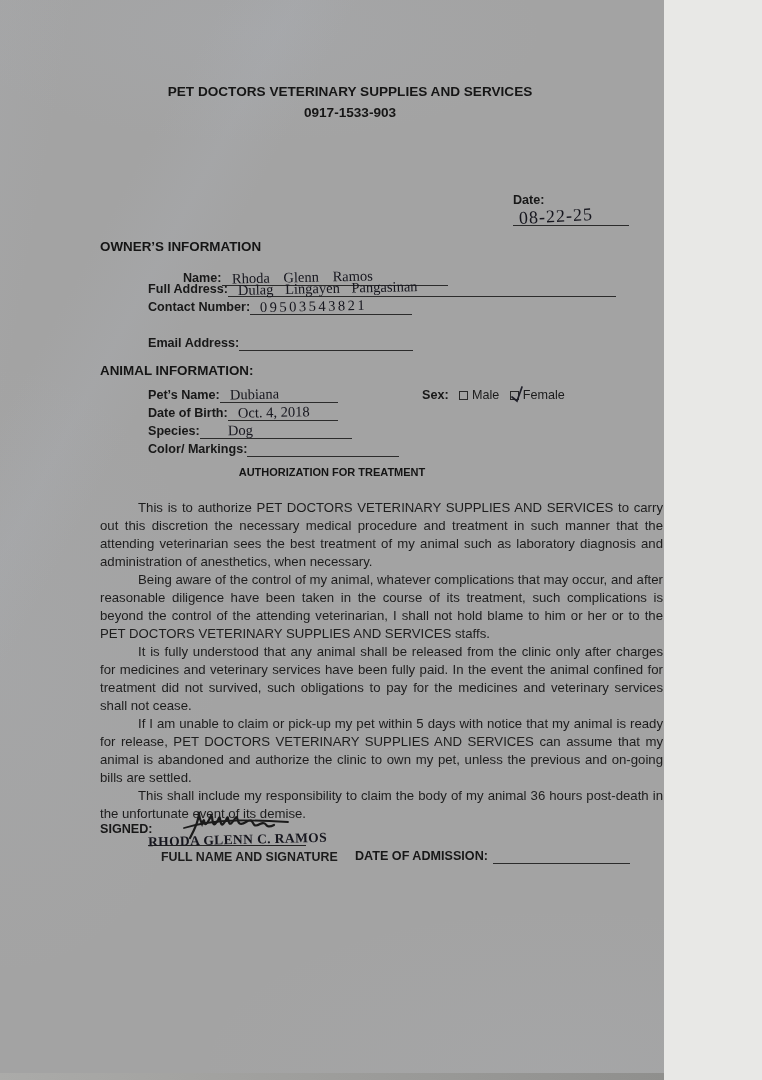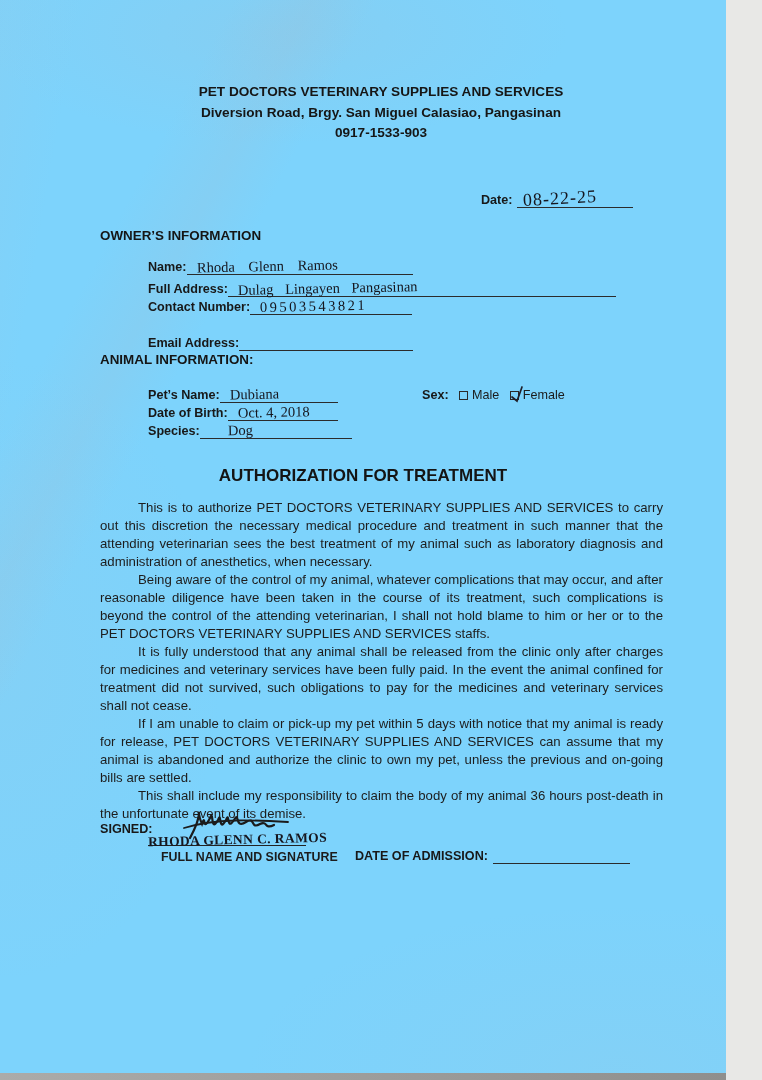--- a/index.html
+++ b/index.html
@@ -1,21 +1,21 @@
 <!DOCTYPE html>
 <html><head>
 <meta charset="utf-8">
 <style>
   * { margin:0; padding:0; box-sizing:border-box; }
   html,body { width:762px; height:1080px; }
   body { font-family:"Liberation Sans","DejaVu Sans",sans-serif; background:#e8e8e6; }
 
   .page {
-    position:relative; width:726px; height:1080px; overflow:hidden;
-    background:#7dd3fc; color:#1c1c1c;
+    position:relative; width:664px; height:1080px; overflow:hidden;
+    background:#a3a3a3; color:#1c1c1c;
   }
   
   .page::before {
     content:""; position:absolute; inset:0; pointer-events:none;
     background:
       linear-gradient(118deg, transparent 18%, rgba(176,182,192,.14) 24%, transparent 29%),
       linear-gradient(100deg, rgba(180,186,196,.10) 0%, transparent 9%),
       radial-gradient(ellipse 420px 160px at 38% 3%, rgba(175,181,192,.16), transparent 70%),
       radial-gradient(ellipse 300px 420px at 0% 62%, rgba(182,188,198,.10), transparent 75%),
       radial-gradient(ellipse 500px 220px at 85% 99%, rgba(182,188,198,.10), transparent 75%);
@@ -26,37 +26,37 @@
   }
 
   .hdr { position:absolute; top:82px; left:0; width:100%; padding-left:36px;
          text-align:center; font-weight:700; font-size:13.6px; line-height:20.5px; color:#161616;}
 
   .label { font-weight:700; font-size:12.6px; color:#181818; white-space:nowrap; }
   .uline { display:inline-block; position:relative; border-bottom:1.6px solid #2b2b2b; height:15px; vertical-align:bottom; }
 
   .hw { font-family:cursive; color:#16161e; white-space:nowrap; }
 
-  .date-row { position:absolute; top:190px; left:481px; }
+  .date-row { position:absolute; top:190px; left:513px; }
   .date-row .uline { width:116px; }
   .hw-date { position:absolute; left:6px; bottom:-2px; font-size:18px; transform:rotate(-3deg); letter-spacing:1px; }
 
-  .sec-head { position:absolute; left:100px; font-weight:700; font-size:13.4px; color:#151515; }
+  .sec-head { position:absolute; left:100px; font-weight:700; font-size:13.4px; color:#151515;margin-top:11px; }
 
   .frow { position:absolute; left:148px; height:18px; }
   .frow .label { display:inline-block; }
   .hw-val { position:absolute; left:10px; bottom:-1px; font-size:14.5px; transform:rotate(-1.2deg); }
 
   .right-col { position:absolute; left:422px; }
   .cb { display:inline-block; width:9px; height:9px; border:1.4px solid #2a2a2a; vertical-align:-1px; position:relative; margin:0 4px 0 6px; }
   .cb.checked svg { position:absolute; left:-2px; top:-7px; overflow:visible; }
   .sex-opt { font-size:12.6px; color:#1c1c1c; }
 
   .auth-title { position:absolute; top:466px; left:0; width:100%; text-align:center;
-                font-weight:700; font-size:17px; color:#141414; }
+                font-weight:700; font-size:11px; color:#141414; }
 
   .body-text { position:absolute; top:499px; left:100px; width:563px;
                font-size:13.2px; line-height:18px; text-align:justify; color:#1d1d1d; }
   .body-text p { text-indent:38px; }
 
   .sign-area { position:absolute; top:822px; left:100px; width:562px; }
   .signed-label { position:absolute; left:0; top:0; }
   .sign-line { position:absolute; left:48px; top:0; width:158px; height:24px; border-bottom:1.8px solid #222; }
   .hw-signed { position:absolute; left:0px; bottom:-3px; font-size:13.5px; transform:rotate(-1.5deg); letter-spacing:.4px; font-weight:600; }
   .scribble { position:absolute; left:28px; top:-22px; }
@@ -64,34 +64,33 @@
   .admission { position:absolute; left:255px; top:24px; }
   .admission .uline { width:137px; margin-left:5px; }
 </style>
 </head>
 <body>
 
 <div class="page">
 
   <div class="hdr">
     <div>PET DOCTORS VETERINARY SUPPLIES AND SERVICES</div>
-    <div>Diversion Road, Brgy. San Miguel Calasiao, Pangasinan</div>
     <div>0917-1533-903</div>
   </div>
 
   <div class="date-row">
     <span class="label">Date:</span>
     <span class="uline">
       <span class="hw hw-date">08-22-25</span>
     </span>
   </div>
 
   <div class="sec-head" style="top:228px;">OWNER’S INFORMATION</div>
 
-  <div class="frow" style="top:257px;">
+  <div class="frow" style="top:268px;margin-left:35px;">
     <span class="label">Name:</span><span class="uline" style="width:226px;"><span class="hw hw-val" style="word-spacing:10px;">Rhoda Glenn Ramos</span></span>
   </div>
   <div class="frow" style="top:279px;">
     <span class="label">Full Address:</span><span class="uline" style="width:388px;"><span class="hw hw-val" style="word-spacing:8px;">Dulag Lingayen Pangasinan</span></span>
   </div>
   <div class="frow" style="top:297px;">
     <span class="label">Contact Number:</span><span class="uline" style="width:162px;"><span class="hw hw-val" style="letter-spacing:2.5px;">09503543821</span></span>
   </div>
   <div class="frow" style="top:333px;">
     <span class="label">Email Address:</span><span class="uline" style="width:174px;"><span class="hw hw-val"></span></span>
@@ -111,20 +110,23 @@
   </div>
 
   <div class="frow" style="top:403px;">
     <span class="label">Date of Birth:</span><span class="uline" style="width:110px;"><span class="hw hw-val">Oct. 4, 2018</span></span>
   </div>
 
   <div class="frow" style="top:421px;">
     <span class="label">Species:</span><span class="uline" style="width:152px;"><span class="hw hw-val" style="left:28px;">Dog</span></span>
   </div>
 
+  <div class="frow" style="top:439px;">
+    <span class="label">Color/ Markings:</span><span class="uline" style="width:152px;"><span class="hw hw-val"></span></span>
+  </div>
 
   <div class="auth-title">AUTHORIZATION FOR TREATMENT</div>
 
   <div class="body-text">
     <p>This is to authorize PET DOCTORS VETERINARY SUPPLIES AND SERVICES to carry out this discretion the necessary medical procedure and treatment in such manner that the attending veterinarian sees the best treatment of my animal such as laboratory diagnosis and administration of anesthetics, when necessary.</p>
     <p>Being aware of the control of my animal, whatever complications that may occur, and after reasonable diligence have been taken in the course of its treatment, such complications is beyond the control of the attending veterinarian, I shall not hold blame to him or her or to the PET DOCTORS VETERINARY SUPPLIES AND SERVICES staffs.</p>
     <p>It is fully understood that any animal shall be released from the clinic only after charges for medicines and veterinary services have been fully paid. In the event the animal confined for treatment did not survived, such obligations to pay for the medicines and veterinary services shall not cease.</p>
     <p>If I am unable to claim or pick-up my pet within 5 days with notice that my animal is ready for release, PET DOCTORS VETERINARY SUPPLIES AND SERVICES can assume that my animal is abandoned and authorize the clinic to own my pet, unless the previous and on-going bills are settled.</p>
     <p>This shall include my responsibility to claim the body of my animal 36 hours post-death in the unfortunate event of its demise.</p>
   </div>

